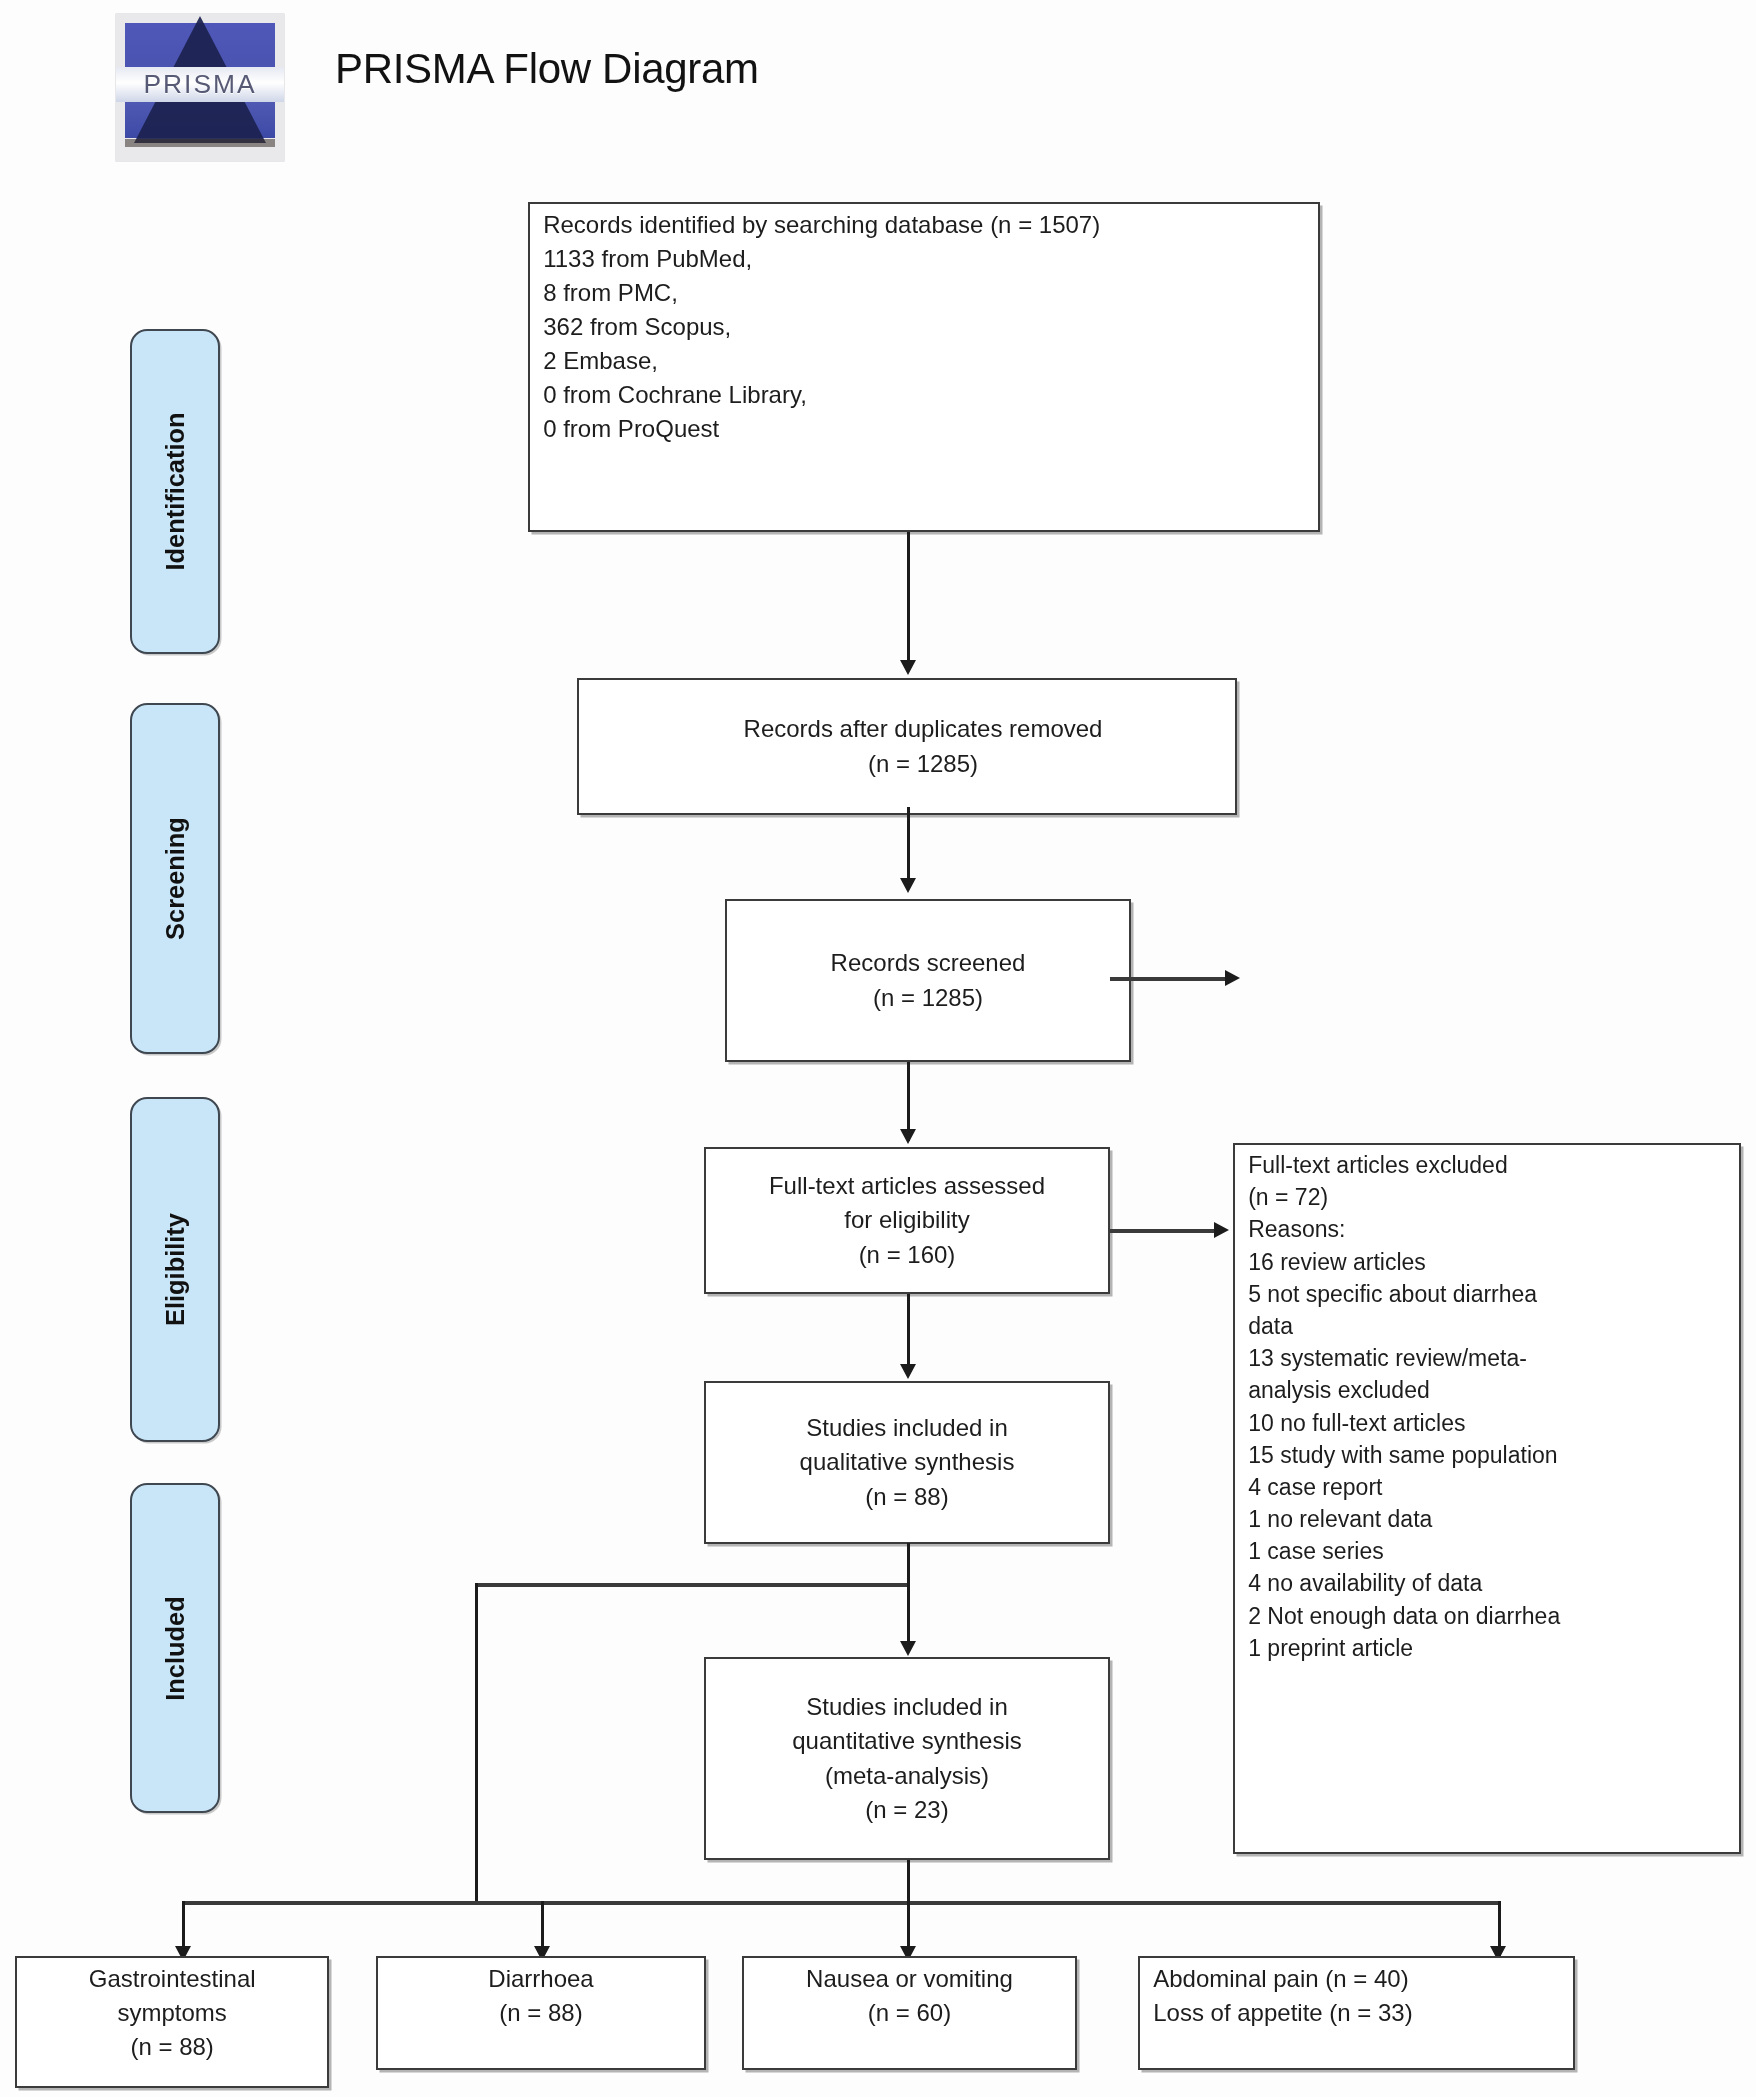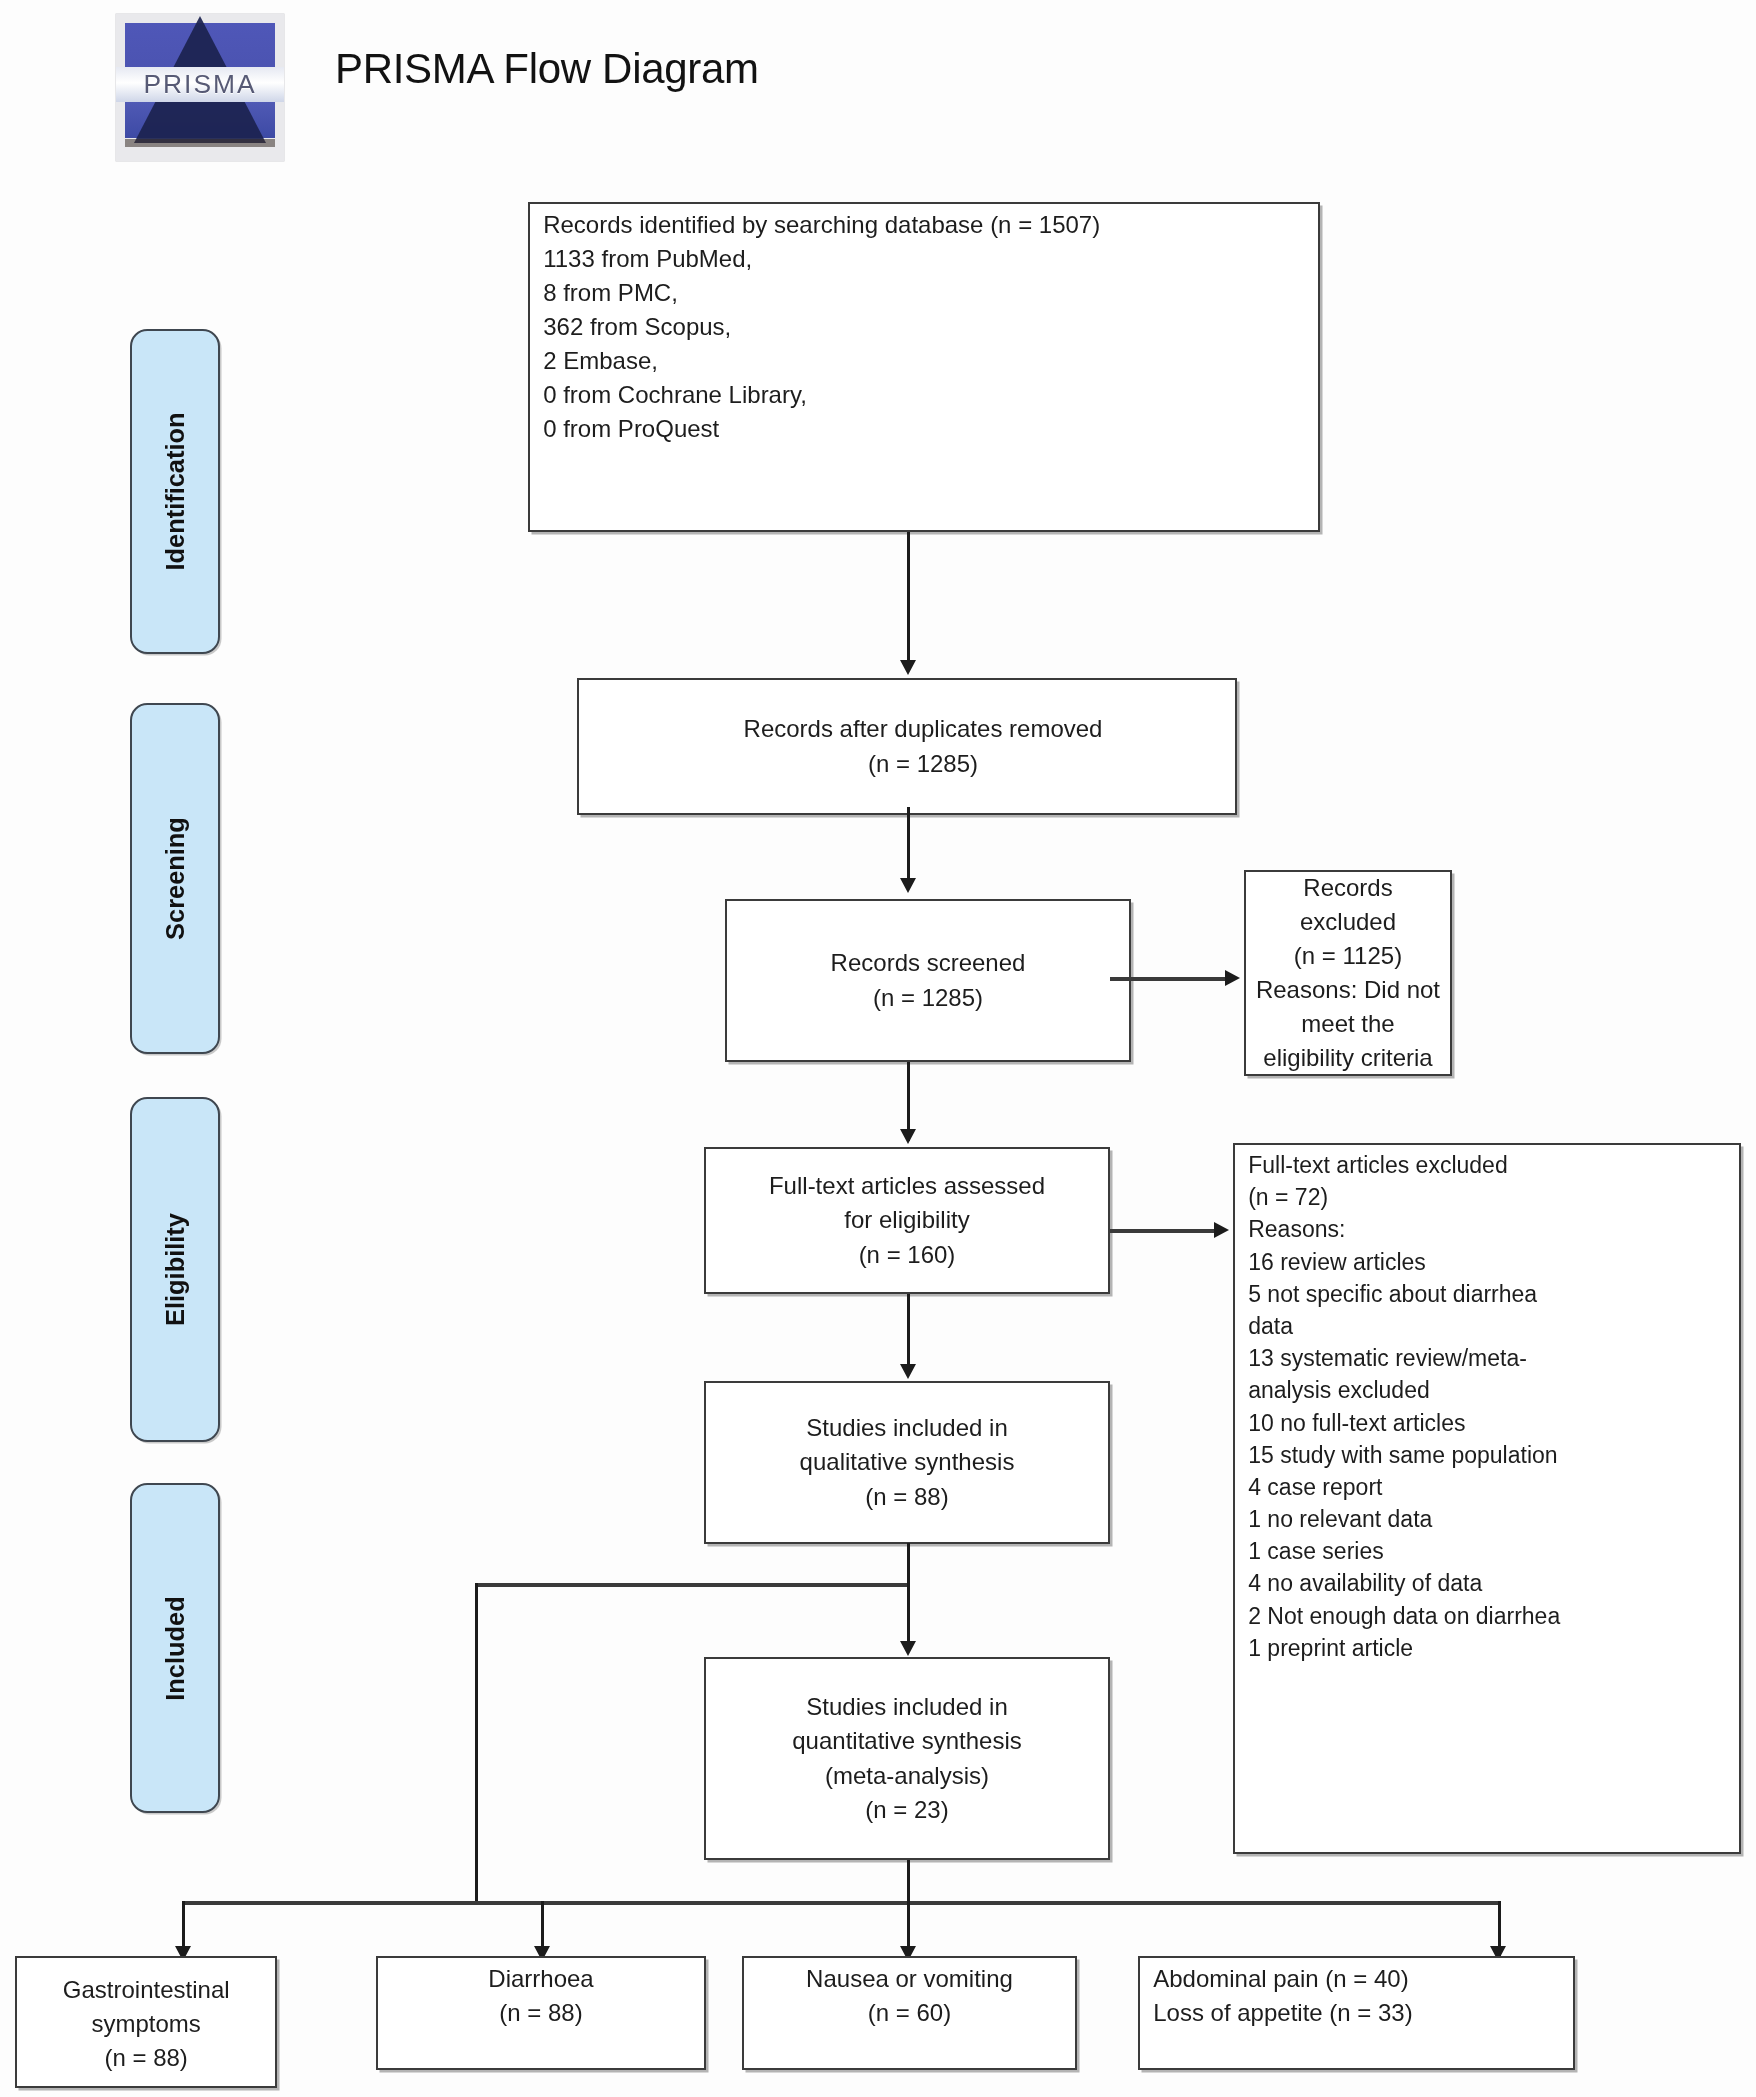--- a/index.html
+++ b/index.html
@@ -165,26 +165,20 @@
   <div class="arrow-d" style="left:900px;top:878px;"></div>
 
   <div class="fbox center" style="left:725px;top:899px;width:406px;height:163px;">
     <div class="txt">Records screened
 (n = 1285)</div>
   </div>
 
   <div class="hline thick" style="left:1110px;top:977px;width:119px;"></div>
   <div class="arrow-r" style="left:1225px;top:970px;"></div>
 
-  <div class="fbox center" style="left:1244px;top:870px;width:208px;height:206px;">
-    <div class="txt">Records excluded
-(n = 1125)
-Reasons: Did not meet the
-eligibility criteria</div>
-  </div>
 
   <div class="vline" style="left:907px;top:1062px;height:79px;"></div>
   <div class="arrow-d" style="left:900px;top:1129px;"></div>
 
   <div class="fbox center" style="left:704px;top:1147px;width:406px;height:147px;">
     <div class="txt">Full-text articles assessed
 for eligibility
 (n = 160)</div>
   </div>
 
@@ -242,21 +236,21 @@
   <div class="vline" style="left:541px;top:1901px;height:56px;"></div>
   <div class="arrow-d" style="left:534px;top:1946px;"></div>
 
   <div class="vline" style="left:907px;top:1901px;height:56px;"></div>
   <div class="arrow-d" style="left:900px;top:1946px;"></div>
 
   <div class="vline" style="left:1498px;top:1901px;height:56px;"></div>
   <div class="arrow-d" style="left:1490px;top:1946px;"></div>
   <div class="hline thick" style="left:1234px;top:1901px;width:264px;"></div>
 
-  <div class="fbox center topalign" style="left:15.2px;top:1956px;width:262px;height:132px;align-items:center;">
+  <div class="fbox center topalign" style="left:15.2px;top:1956px;width:314px;height:132px;">
     <div class="txt">Gastrointestinal
 symptoms
 (n = 88)</div>
   </div>
 
   <div class="fbox center topalign" style="left:376px;top:1956px;width:330px;height:114px;">
     <div class="txt">Diarrhoea
 (n = 88)</div>
   </div>
 

